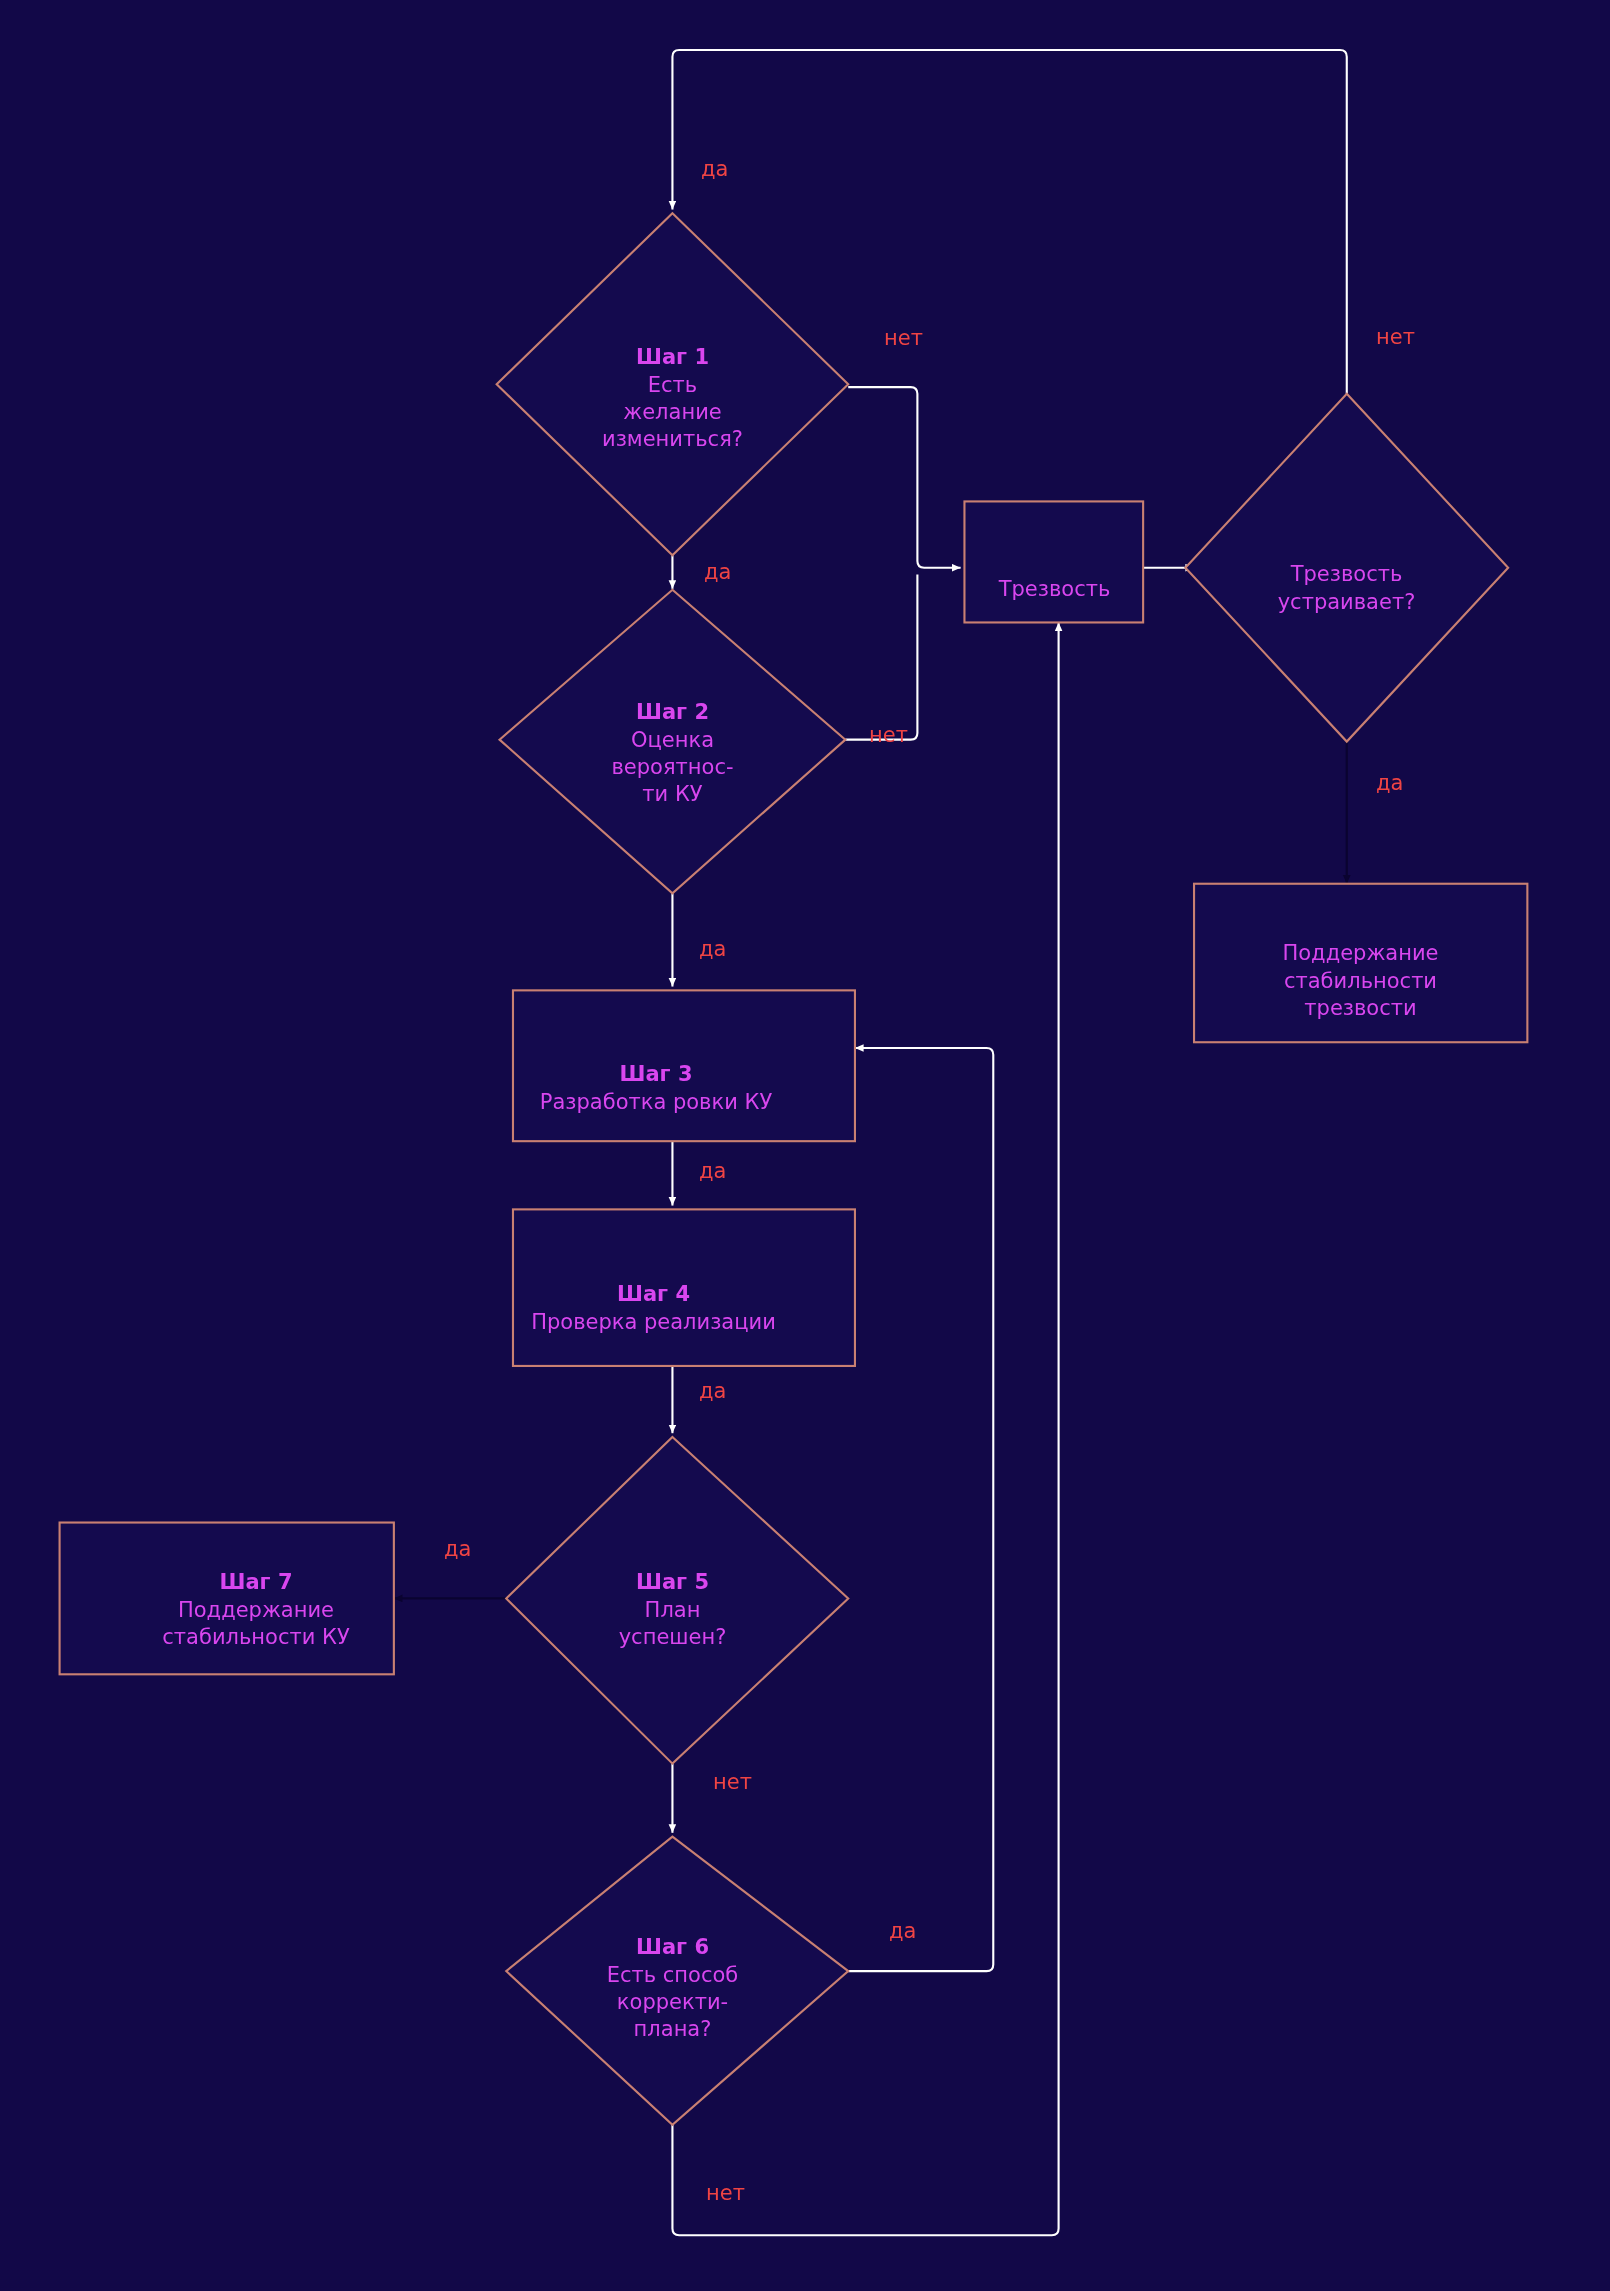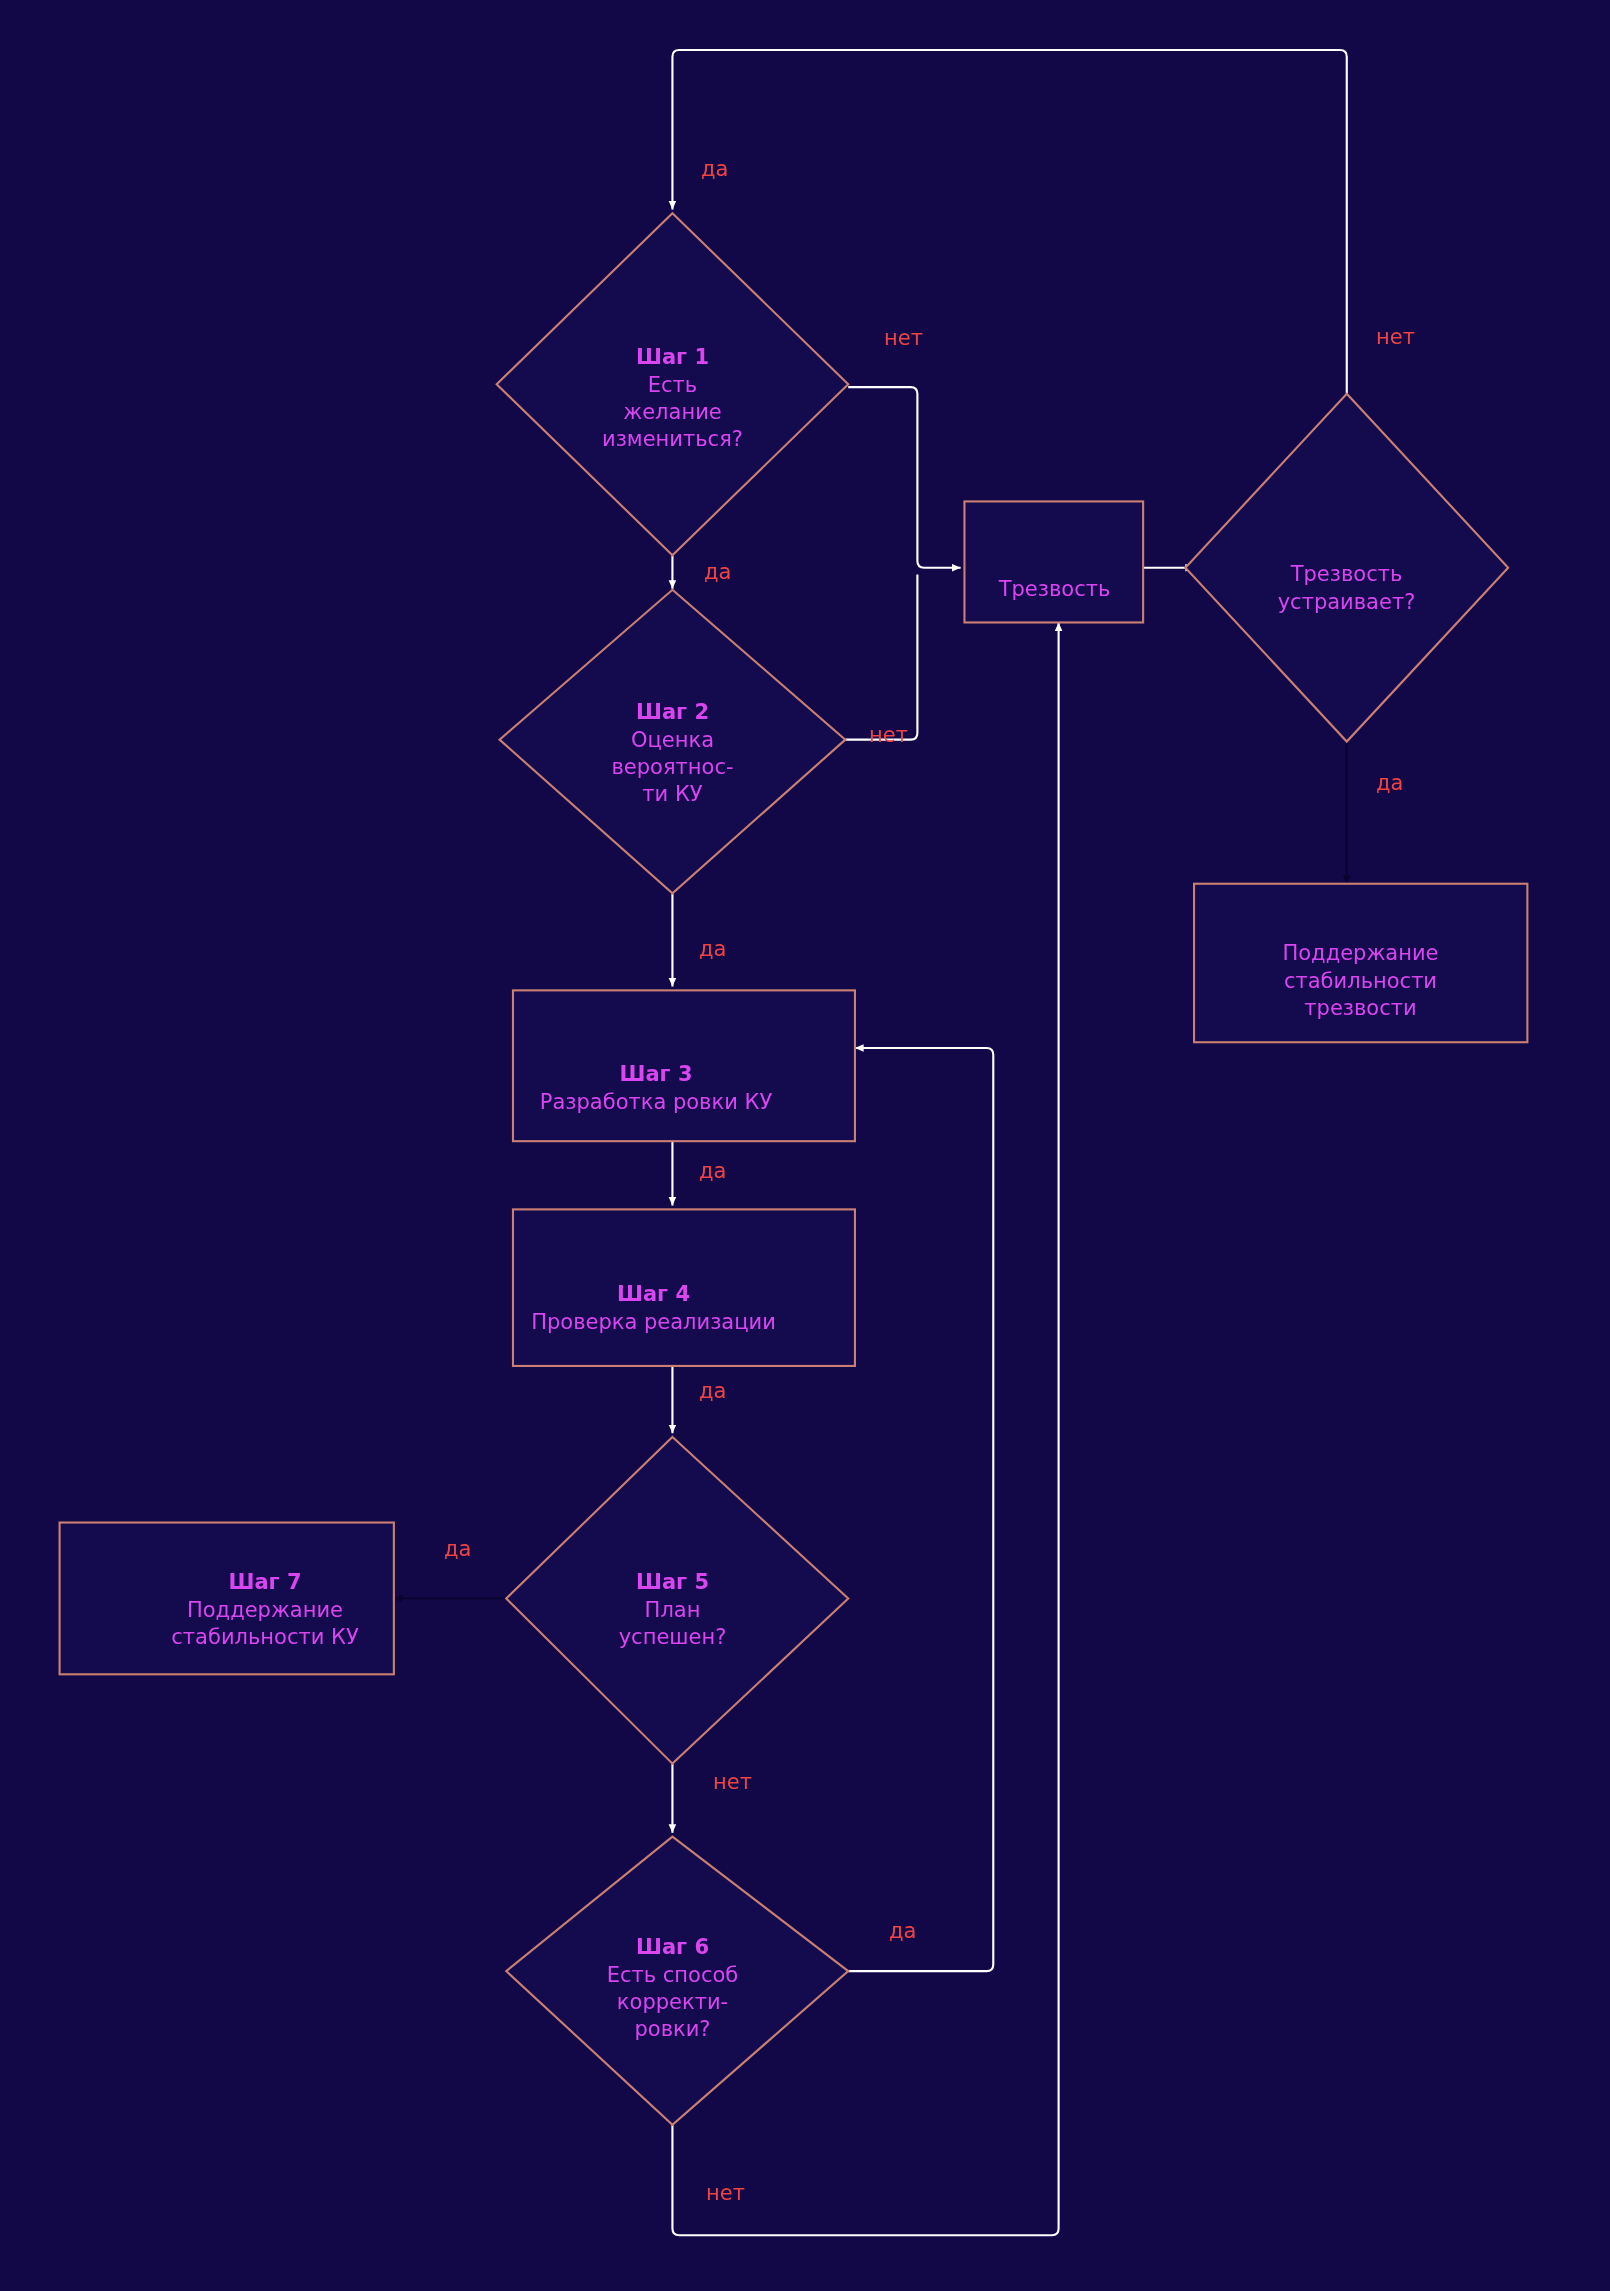--- a/index.html
+++ b/index.html
@@ -156,24 +156,24 @@
   </div>
 
   <div class="node-text" style="left:538px; top:1542px; width:269px;">
     <span class="ttl">Шаг 5</span><span>План
 успешен?</span>
   </div>
 
   <div class="node-text" style="left:533px; top:1907px; width:279px;">
     <span class="ttl">Шаг 6</span><span>Есть способ
 корректи-
-ровки?</span>
-  </div>
-
-  <div class="node-text" style="left:60px; top:1542px; width:392px;margin-left:9px;">
+плана?</span>
+  </div>
+
+  <div class="node-text" style="left:60px; top:1542px; width:392px;">
     <span class="ttl">Шаг 7</span><span>Поддержание
 стабильности КУ</span>
   </div>
 
   <div class="edge-label" style="left:701px; top:159px;">да</div>
 
   <div class="edge-label" style="left:1376px; top:327px;">нет</div>
 
   <div class="edge-label" style="left:884px; top:328px;">нет</div>
 

